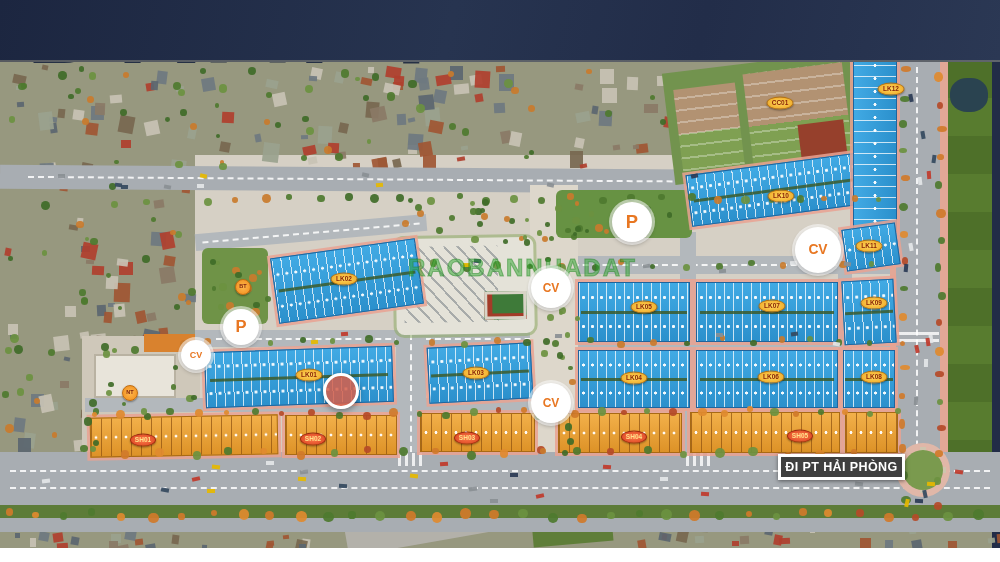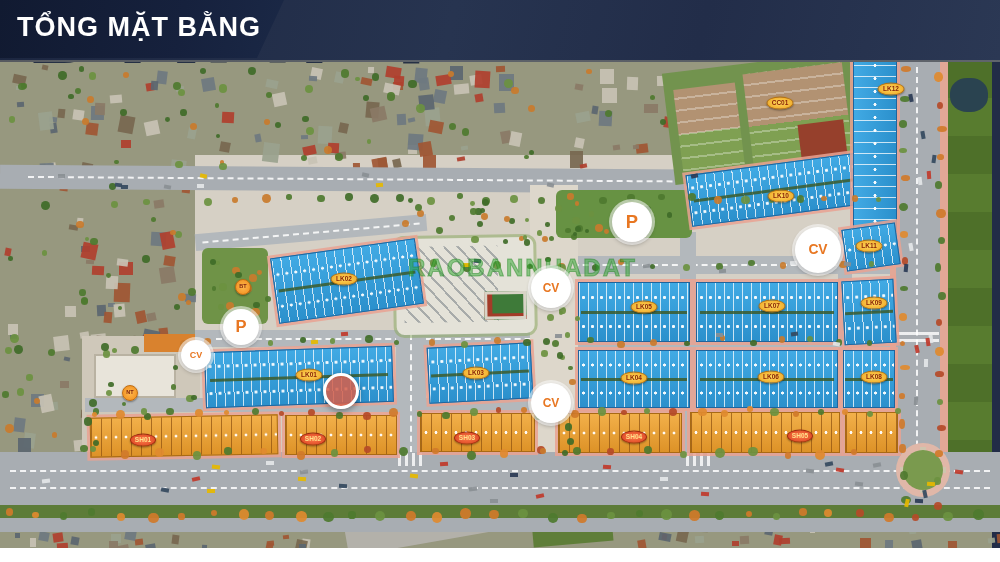--- a/index.html
+++ b/index.html
@@ -877,17 +877,15 @@
       <div class="mk mk-shop" style="left: 313px; top: 439px;">SH02</div>
       <div class="mk mk-shop" style="left: 467px; top: 438px;">SH03</div>
       <div class="mk mk-shop" style="left: 634px; top: 437px;">SH04</div>
       <div class="mk mk-shop" style="left: 800px; top: 436px;">SH05</div>
       <div class="mk mk-lot" style="left: 780px; top: 103px;">CC01</div>
       <div class="mk mk-note" style="left: 243px; top: 287px;">BT</div>
       <div class="mk mk-note" style="left: 130px; top: 393px;">NT</div>
       <div class="mk mk-high" style="left: 341px; top: 391px; width: 36px; height: 36px;"></div>
     </div>
   <div class="draft">DRAFT</div>
-  <div class="banner">
-    <h1>TỔNG MẶT BẰNG</h1>
-  </div>
+  <div class="sign">ĐI PT HẢI PHÒNG</div>
   <div class="white-band"></div>
 </div>
 
 </body></html>

